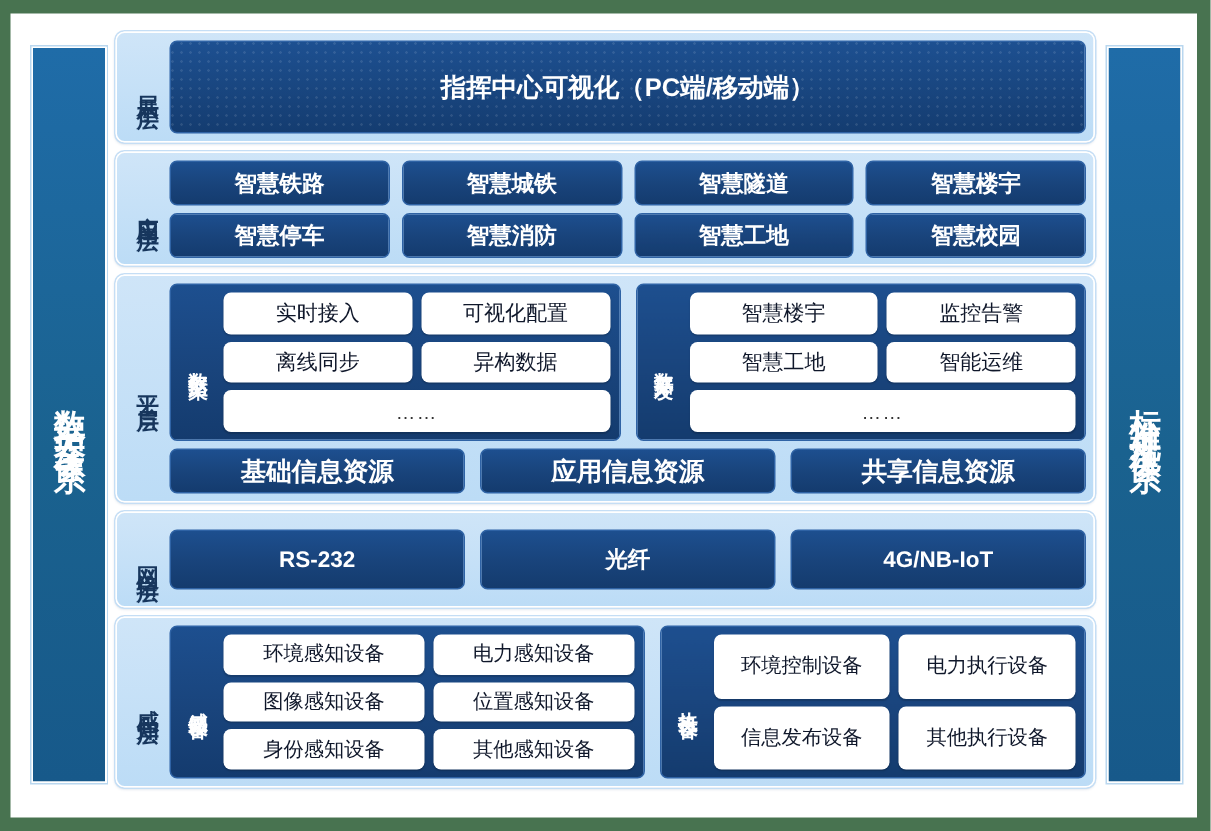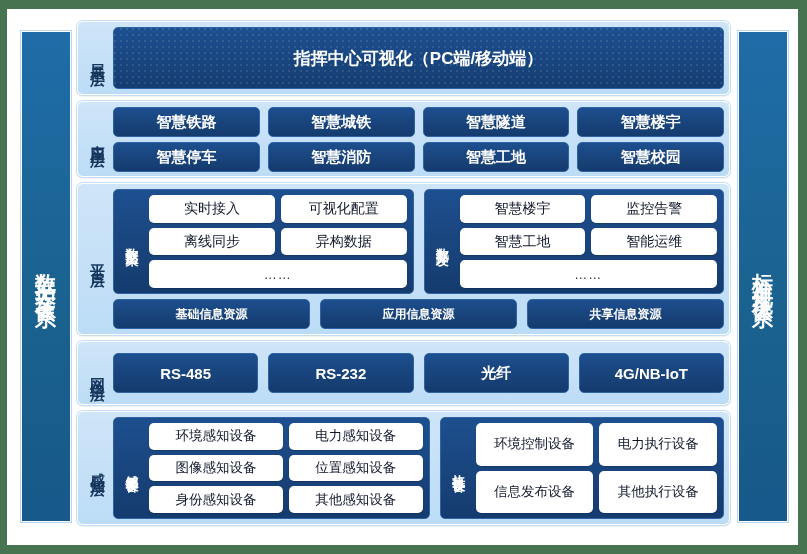--- a/index.html
+++ b/index.html
@@ -191,21 +191,21 @@
     text-align: center;
     flex: 1 1 0;
     min-width: 0;
     box-shadow: 0 1px 1px rgba(0,0,0,.18);
   }
   .group-body .row { flex: 1 1 0; gap: 6px; }
   .chip.wide { flex: 1 1 100%; }
   .chip.ellipsis { font-size: 13px; letter-spacing: 1px; color: #333; }
 
   #platform-resources { gap: 10px; height: 30px; flex: 0 0 30px; }
-  #platform-resources .navy { flex: 1 1 0; font-size: 12px; height: 100%; text-align: right; }
+  #platform-resources .navy { flex: 1 1 0; font-size: 17px; height: 100%; text-align: right; }
 
   
   #layer-network { height: 64px; }
   #layer-network .navy {
     flex: 1 1 0;
     height: 40px;
     font-size: 15px;
   }
   #network-row { gap: 10px; height: 100%; align-items: center; }
 
@@ -316,21 +316,20 @@
 
       </div>
     </div>
 
     <div class="layer" id="layer-network">
       <div class="layer-name">
         <span class="v-text">网络层</span>
       </div>
       <div class="layer-body">
         <div class="row" id="network-row">
-          <div class="navy">RS-485</div>
           <div class="navy">RS-232</div>
           <div class="navy">光纤</div>
           <div class="navy">4G/NB-IoT</div>
         </div>
       </div>
     </div>
 
     <div class="layer" id="layer-perception">
       <div class="layer-name">
         <span class="v-text">感知层</span>

